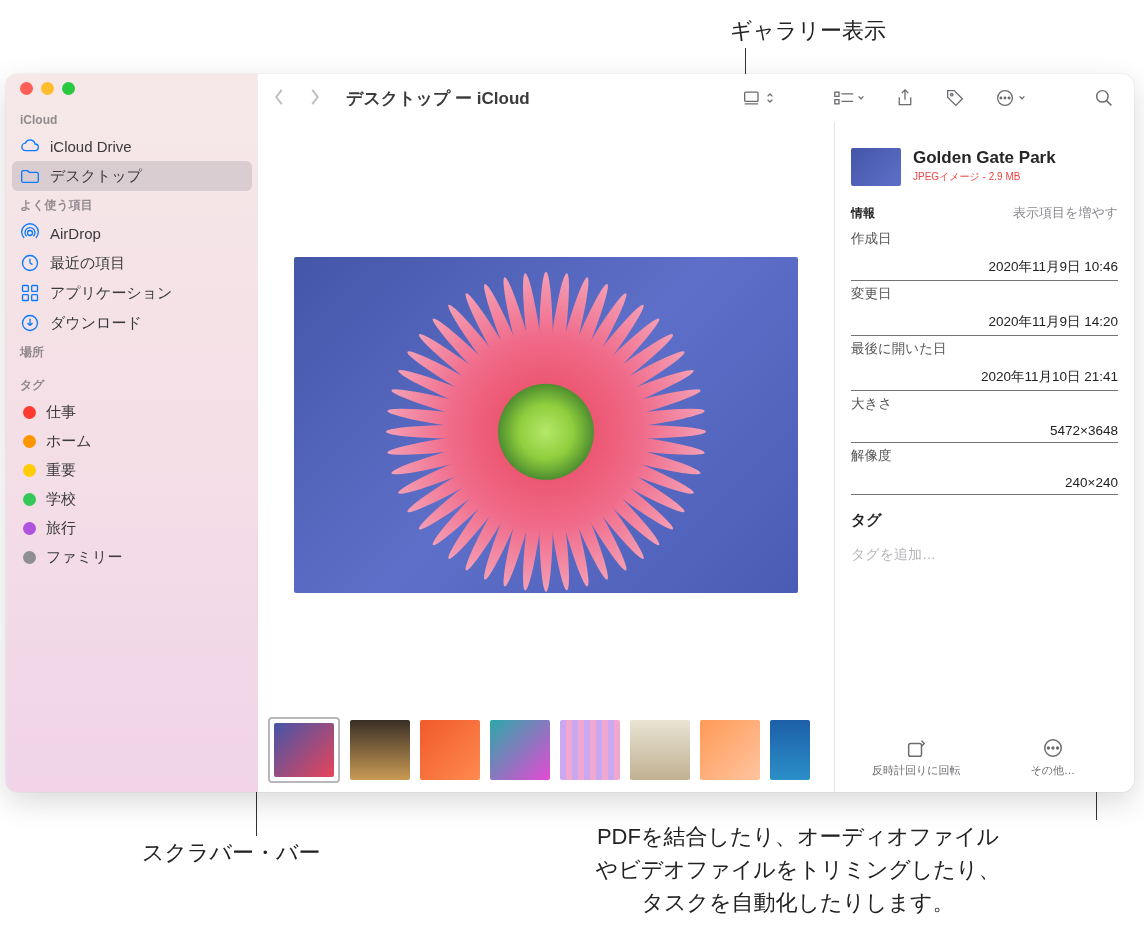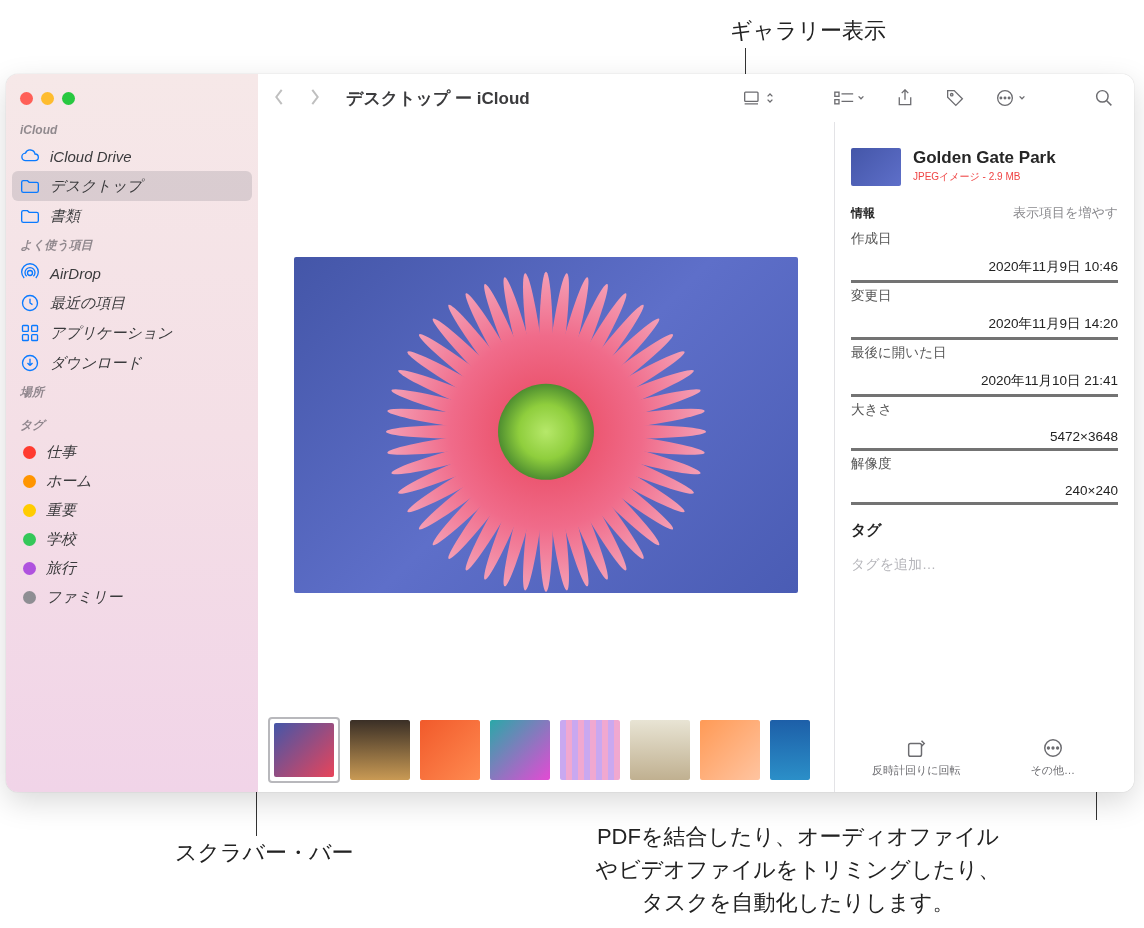--- a/index.html
+++ b/index.html
@@ -26,21 +26,20 @@
     width: 1px;
     height: 36px;
     background: #333;
   }
   .callout-bl {
     position: absolute;
     top: 838px;
     left: 142px;
     font-size: 22px;
     color: #222;
-    margin-left: 33px;
   }
   .callout-bl-line {
     position: absolute;
     top: 782px;
     left: 256px;
     width: 1px;
     height: 54px;
     background: #333;
   }
   .callout-br {
@@ -70,22 +69,20 @@
     border-radius: 12px;
     overflow: hidden;
     box-shadow: 0 0 1px rgba(0,0,0,.3), 0 10px 30px rgba(0,0,0,.15);
     display: flex;
   }
   .sidebar {
     width: 252px;
     background: linear-gradient(180deg, #f6e8e8 0%, #f4dfe6 50%, #f1d4e8 100%);
     display: flex;
     flex-direction: column;
-    padding-top: 10px;
-    font-style: italic;
   }
   .traffic {
     display: flex;
     gap: 8px;
     padding: 8px 0 12px 14px;
   }
   .tl-dot { width: 13px; height: 13px; border-radius: 50%; }
   .tl-red { background: #ff5f57; }
   .tl-yellow { background: #febc2e; }
   .tl-green { background: #28c840; }
@@ -248,21 +245,21 @@
     align-items: baseline;
     padding: 4px 0;
   }
   .insp-heading { font-size: 12px; font-weight:700; color:#252525; }
   .insp-more { font-size: 13px; color:#8a8a8e; }
   .info-row {
     display: flex;
     justify-content: space-between;
     font-size: 13.5px;
     padding: 4px 0;
-    border-bottom: 3px solid #737373;
+    border-bottom: 1px solid #737373;
     color: #444;
   }
   .info-row .k { color:#555; }
   .info-row .v { color:#222;margin-top:28px; }
   .insp-tag-heading { font-size:15px; font-weight:700; margin-top:16px; color:#252525;}
   .insp-tag-placeholder { font-size:14px; color:#b6b6bb; margin-top:16px; }
   .insp-spacer { flex:1; }
   .insp-actions {
     display:flex;
     justify-content: space-around;
@@ -316,28 +313,20 @@
       </span>
       <span>iCloud Drive</span>
     </div>
     <div class="sb-item selected">
       <span class="sb-icon">
         <svg viewBox="0 0 24 18" fill="none" stroke="currentColor" stroke-width="1.6">
             <path d="M2 4a2 2 0 0 1 2-2h5l2 2h9a2 2 0 0 1 2 2v8a2 2 0 0 1-2 2H4a2 2 0 0 1-2-2z"></path>
           </svg>
       </span>
       <span>デスクトップ</span>
-    </div>
-    <div class="sb-item">
-      <span class="sb-icon">
-        <svg viewBox="0 0 24 18" fill="none" stroke="currentColor" stroke-width="1.6">
-            <path d="M2 4a2 2 0 0 1 2-2h5l2 2h9a2 2 0 0 1 2 2v8a2 2 0 0 1-2 2H4a2 2 0 0 1-2-2z"></path>
-          </svg>
-      </span>
-      <span>書類</span>
     </div>
 
     <div class="sb-section-label">よく使う項目</div>
     <div class="sb-item">
       <span class="sb-icon">
         <svg viewBox="0 0 24 24" fill="none" stroke="currentColor" stroke-width="1.6">
             <circle cx="12" cy="12" r="3"></circle>
             <path d="M5 18a10 10 0 1 1 14 0M8 16a6 6 0 1 1 8 0"></path>
           </svg>
       </span>

